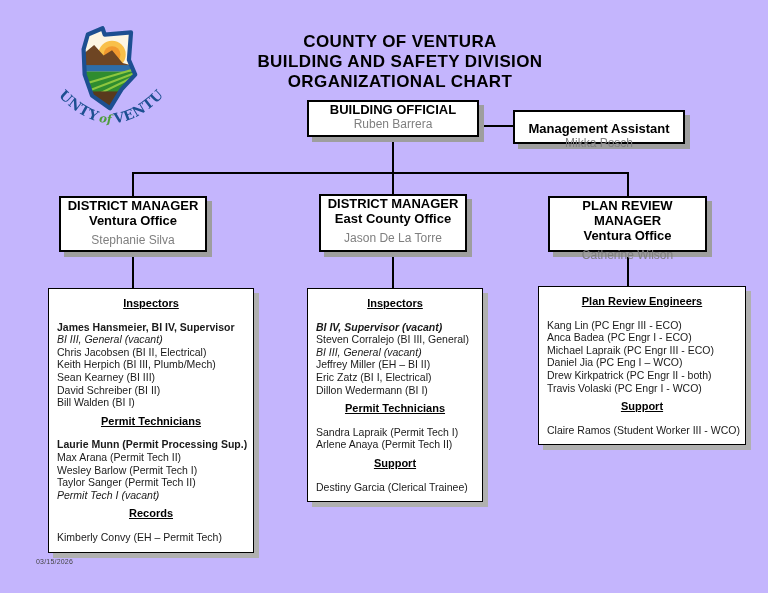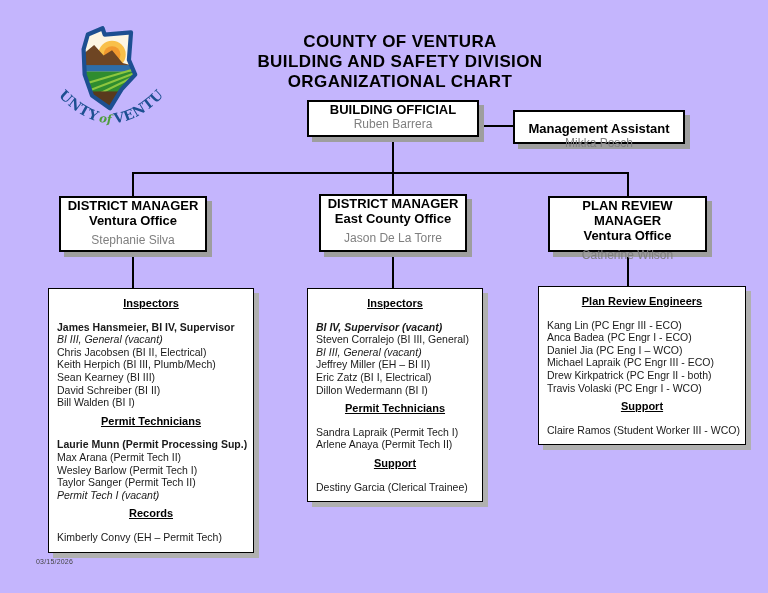--- a/index.html
+++ b/index.html
@@ -143,22 +143,22 @@
     <div class="line">Sandra Lapraik (Permit Tech I)</div>
     <div class="line">Arlene Anaya (Permit Tech II)</div>
     <div class="shead">Support</div>
     <div class="line">Destiny Garcia (Clerical Trainee)</div>
   </div>
 
   <div class="staff" style="left:538px; top:286px; width:208px;">
     <div class="shead">Plan Review Engineers</div>
     <div class="line">Kang Lin (PC Engr III - ECO)</div>
     <div class="line">Anca Badea (PC Engr I - ECO)</div>
+    <div class="line">Michael Lapraik (PC Engr III - ECO)</div>
     <div class="line">Daniel Jia (PC Eng I – WCO)</div>
-    <div class="line">Michael Lapraik (PC Engr III - ECO)</div>
     <div class="line">Drew Kirkpatrick (PC Engr II - both)</div>
     <div class="line">Travis Volaski (PC Engr I - WCO)</div>
     <div class="shead">Support</div>
     <div class="line">Claire Ramos (Student Worker III - WCO)</div>
   </div>
 
   <div class="footer-date">03/15/2026</div>
 
 </div>
 

